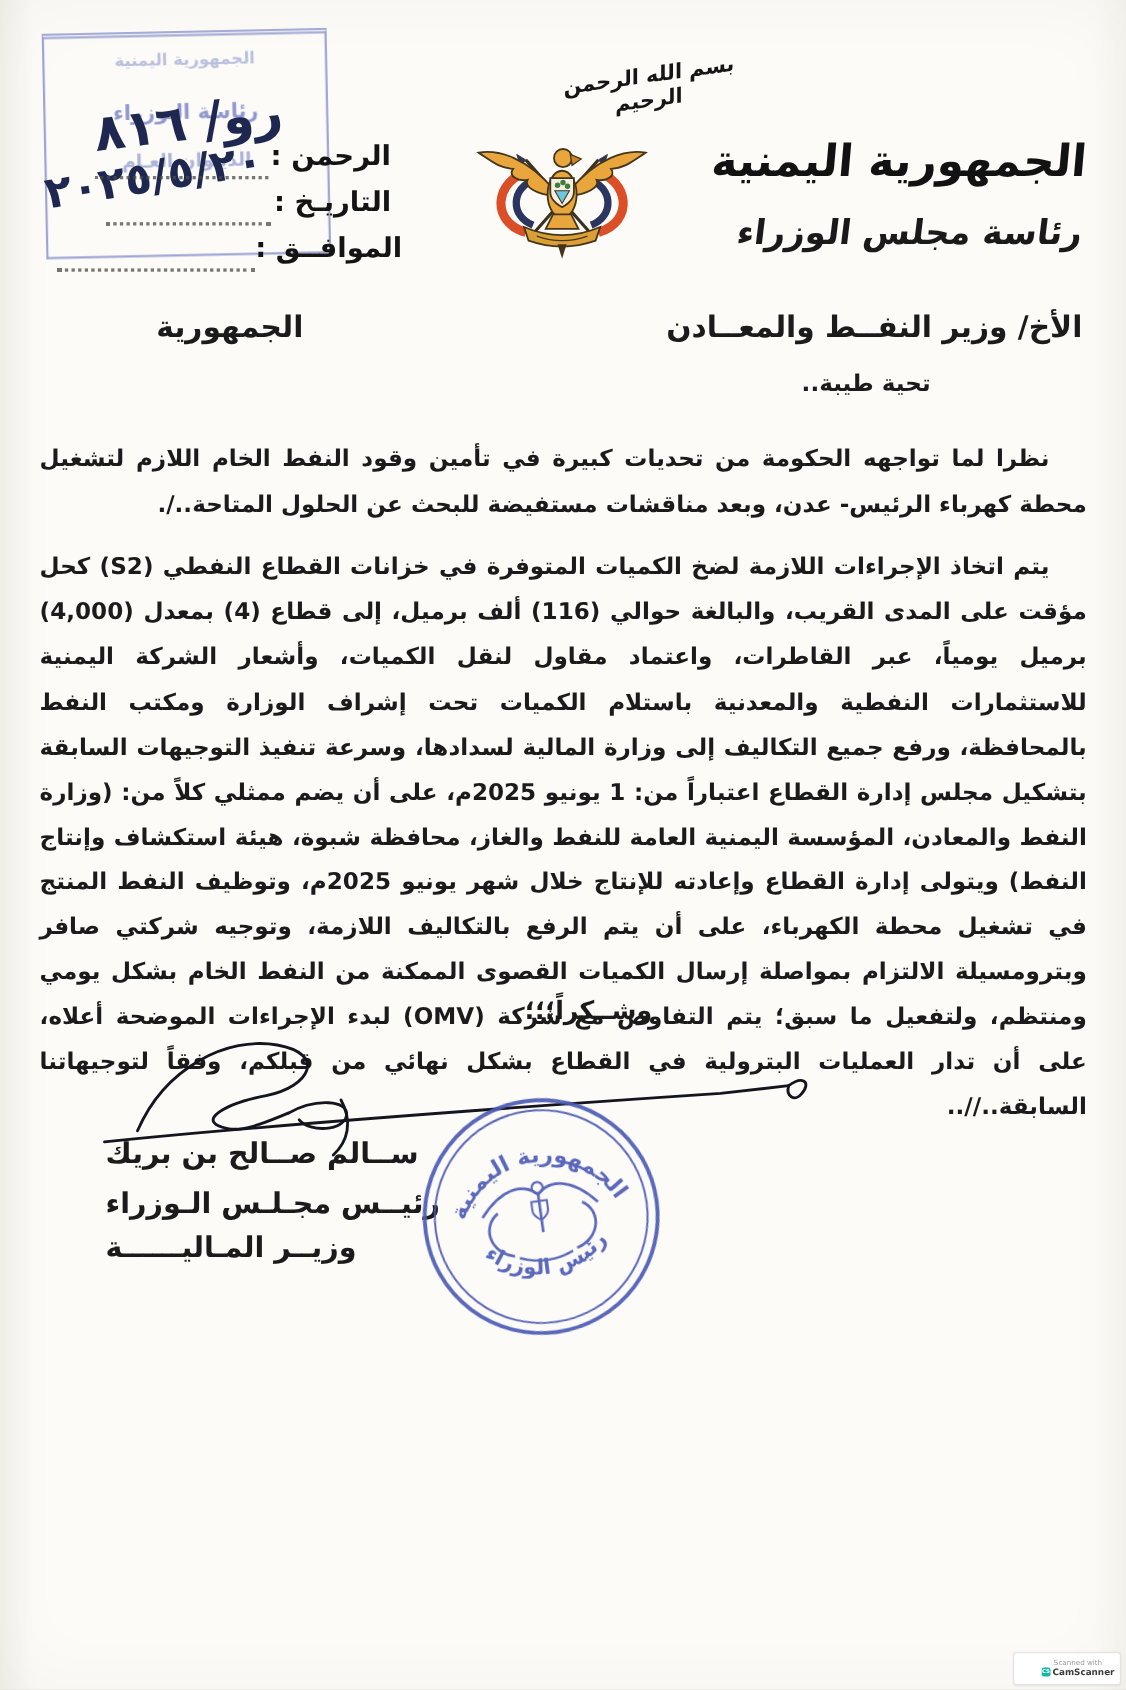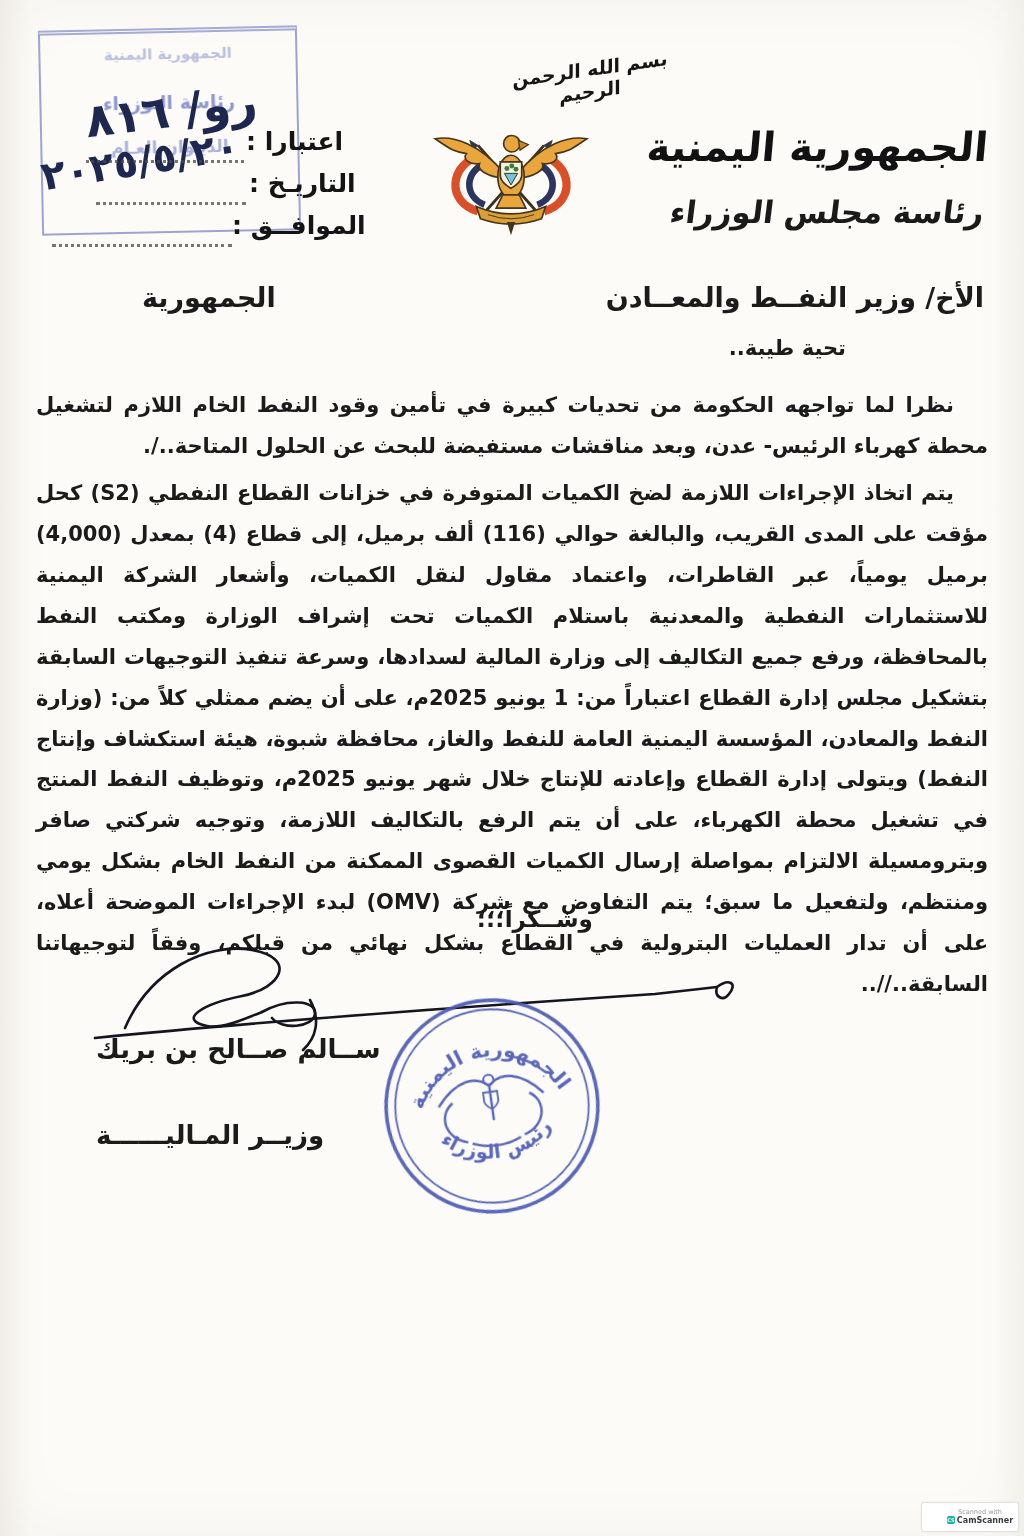--- a/index.html
+++ b/index.html
@@ -40,21 +40,21 @@
            color:#1a1a1a;letter-spacing:1px;}
 
   
   .addressee{right:40px;top:282px;font-size:27px;font-weight:800;}
   .honorific{left:142px;top:282px;font-size:27px;font-weight:800;}
   .greeting{right:178px;top:336px;font-size:21px;font-weight:600;}
 
   
   .body-text{left:36px;right:36px;top:381px;font-size:21px;font-weight:700;
              line-height:1.95;text-align:justify;}
-  .body-text p{margin:4px 0 6px 0;text-indent:34px;}
+  .body-text p{margin:16px 0 6px 0;text-indent:34px;}
   .closing{left:410px;top:906px;width:250px;text-align:center;font-size:23px;font-weight:700;}
 
   
   .sig-svg{left:55px;top:940px;}
   .sig-name{left:96px;top:1022px;font-size:26px;font-weight:700;margin-top:12px;}
   .sig-t1{left:96px;top:1080px;font-size:26px;font-weight:800;}
   .sig-t2{left:96px;top:1120px;font-size:26px;font-weight:800;letter-spacing:1px;}
 
   .seal-svg{left:366px;top:994px;transform:rotate(-8deg);opacity:.92;}
 
@@ -75,21 +75,21 @@
 
   <div class="abs reg-box">
     <div class="reg-line rl1">الجمهورية اليمنية</div>
     <div class="reg-line rl2">رئاسة الـوزراء</div>
     <div class="reg-line rl3">الديـوان العـام</div>
   </div>
 
   <div class="abs hand hand-ref">رو/ ٨١٦</div>
   <div class="abs hand hand-date">٢٠٢٥/٥/٢٠</div>
 
-  <div class="abs reg-label lbl-num">اعتبارا :</div>
+  <div class="abs reg-label lbl-num">الرحمن :</div>
   <div class="abs reg-label lbl-date">التاريـخ :</div>
   <div class="abs reg-label lbl-corr">الموافــق :</div>
   <div class="abs dotline d1"></div>
   <div class="abs dotline d2"></div>
   <div class="abs dotline d3"></div>
 
   <div class="abs bismillah">بسم الله الرحمن الرحيم</div>
 
   <svg class="abs" style="left:426px;top:114px;" width="170" height="132" viewBox="0 0 200 160" xmlns="http://www.w3.org/2000/svg">
 
@@ -142,20 +142,21 @@
     <g fill="none" stroke="#15151f" stroke-width="2.6" stroke-linecap="round">
       <path d="M70,88 C95,30 152,2 197,10 C242,18 227,48 187,56 C147,64 122,80 152,86 C167,89 187,80 207,72"></path>
       <path d="M207,72 C232,58 262,60 260,74 C258,88 227,90 217,78"></path>
       <path d="M40,98 C180,84 420,66 600,54 L662,47"></path>
       <path d="M662,47 c12,-9 21,-4 12,7 c-6,8 -15,3 -12,-7"></path>
       <path d="M255,60 C266,80 261,98 248,110"></path>
     </g>
   </svg>
 
   <div class="abs sig-name">ســالم صــالح بن بريك</div>
+  <div class="abs sig-t1">رئيــس مجـلـس الـوزراء</div>
   <div class="abs sig-t2">وزيــر المـاليــــــة</div>
 
   <svg class="abs seal-svg" width="252" height="224" viewBox="0 0 220 220" xmlns="http://www.w3.org/2000/svg" xmlns:xlink="http://www.w3.org/1999/xlink">
     <defs>
       <filter id="sblur">
           <feGaussianBlur stdDeviation="0.55"></feGaussianBlur>
         </filter>
       <path id="arcT" d="M36,120 A76,76 0 0 1 184,120" fill="none"></path>
       <path id="arcB" d="M46,128 A78,78 0 0 0 174,128" fill="none"></path>
     </defs>

